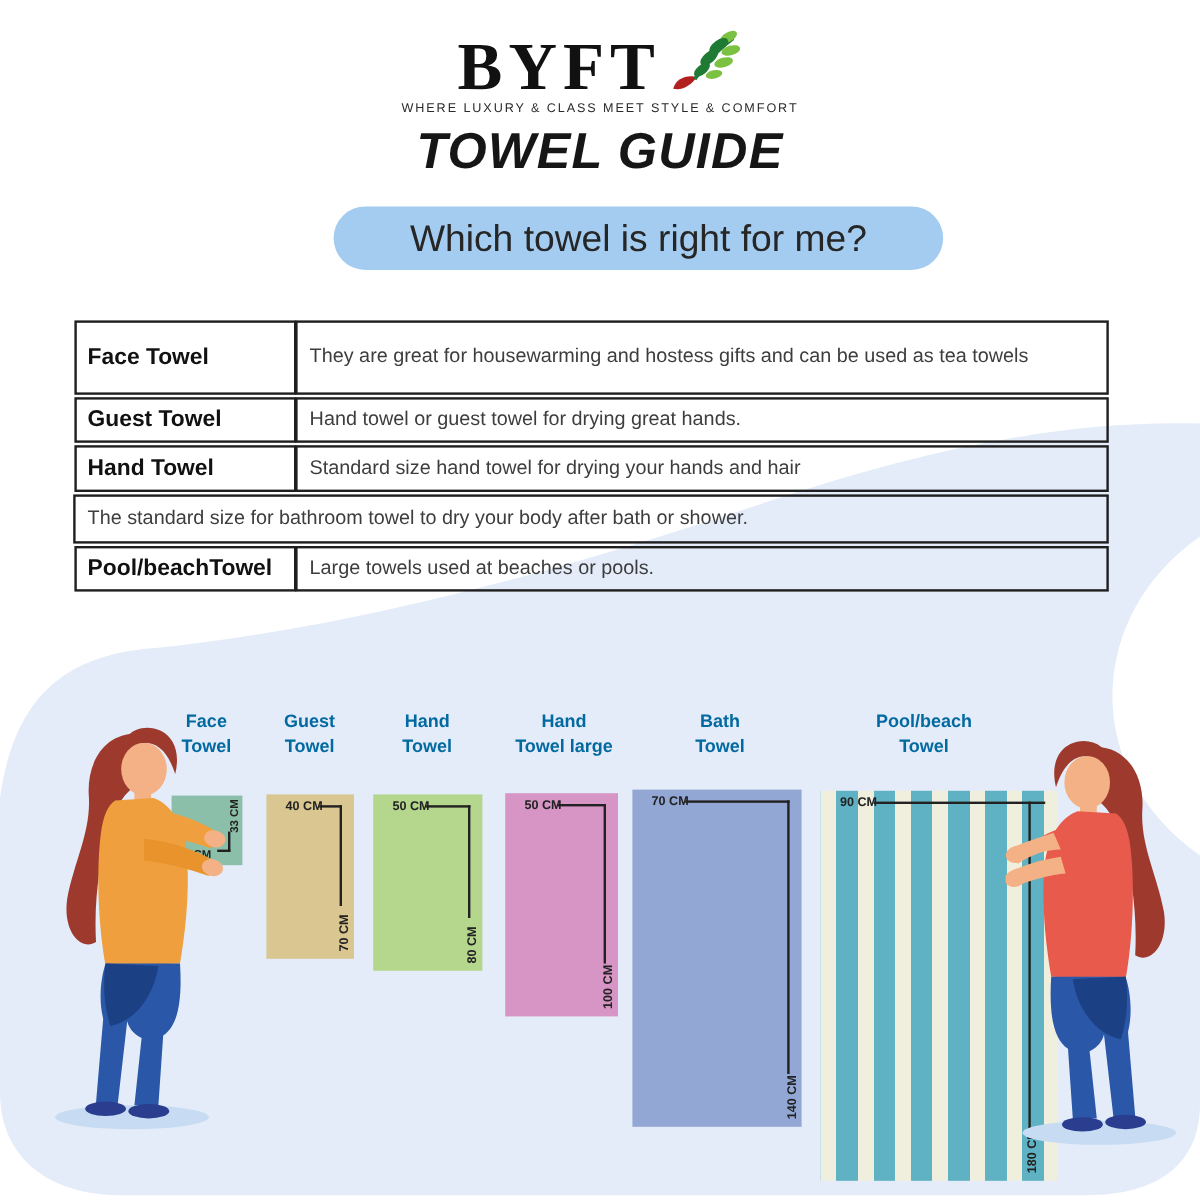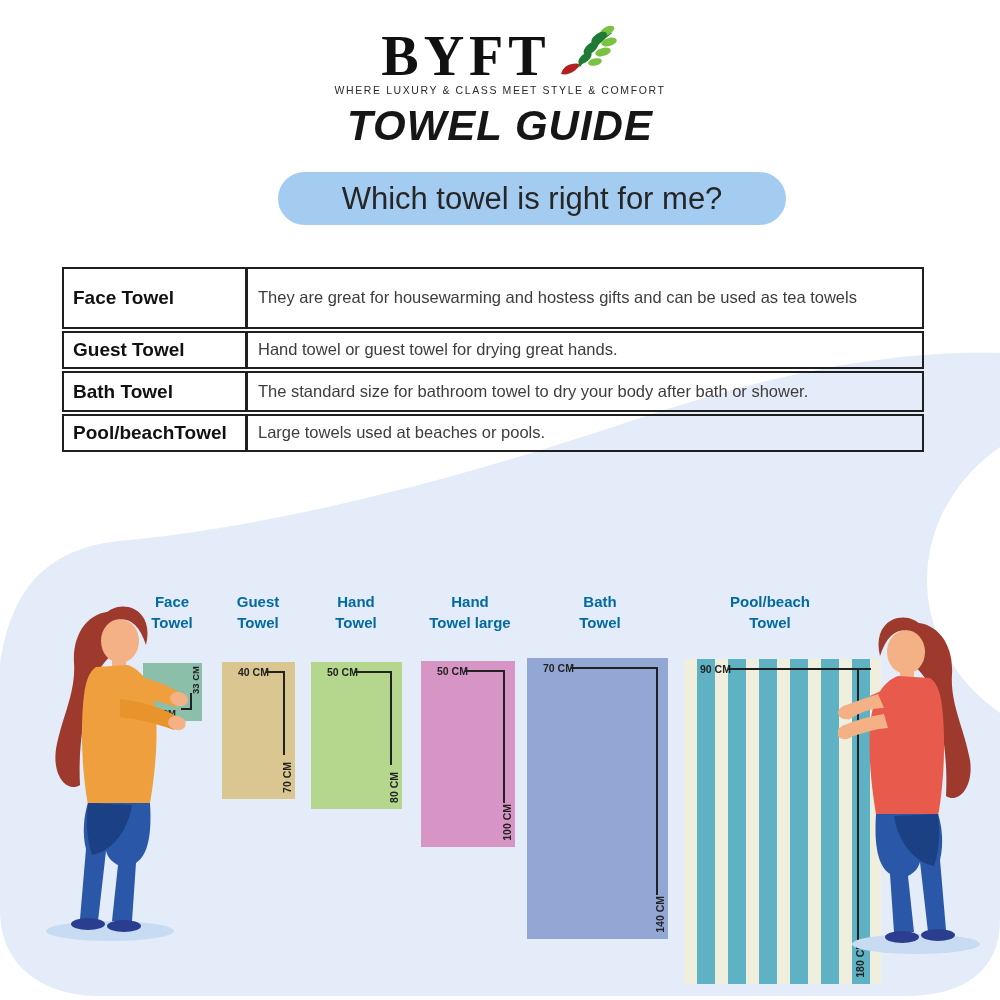--- a/index.html
+++ b/index.html
@@ -132,22 +132,27 @@
     <div class="t-desc">
       <div>They are great for housewarming and hostess gifts and can be used as tea towels</div>
     </div>
   </div>
   <div class="t-row r1">
     <div class="t-type">Guest Towel</div>
     <div class="t-desc">
       <div>Hand towel or guest towel for drying great hands.</div>
     </div>
   </div>
+  <div class="t-row r2">
+    <div class="t-type">Hand Towel</div>
+    <div class="t-desc">
+      <div>Standard size hand towel for drying your hands and hair</div>
+    </div>
+  </div>
   <div class="t-row r4">
-    <div class="t-type">Bath Towel</div>
     <div class="t-desc">
       <div>The standard size for bathroom towel to dry your body after bath or shower.</div>
     </div>
   </div>
   <div class="t-row r5">
     <div class="t-type">Pool/beachTowel</div>
     <div class="t-desc">
       <div>Large towels used at beaches or pools.</div>
     </div>
   </div>

